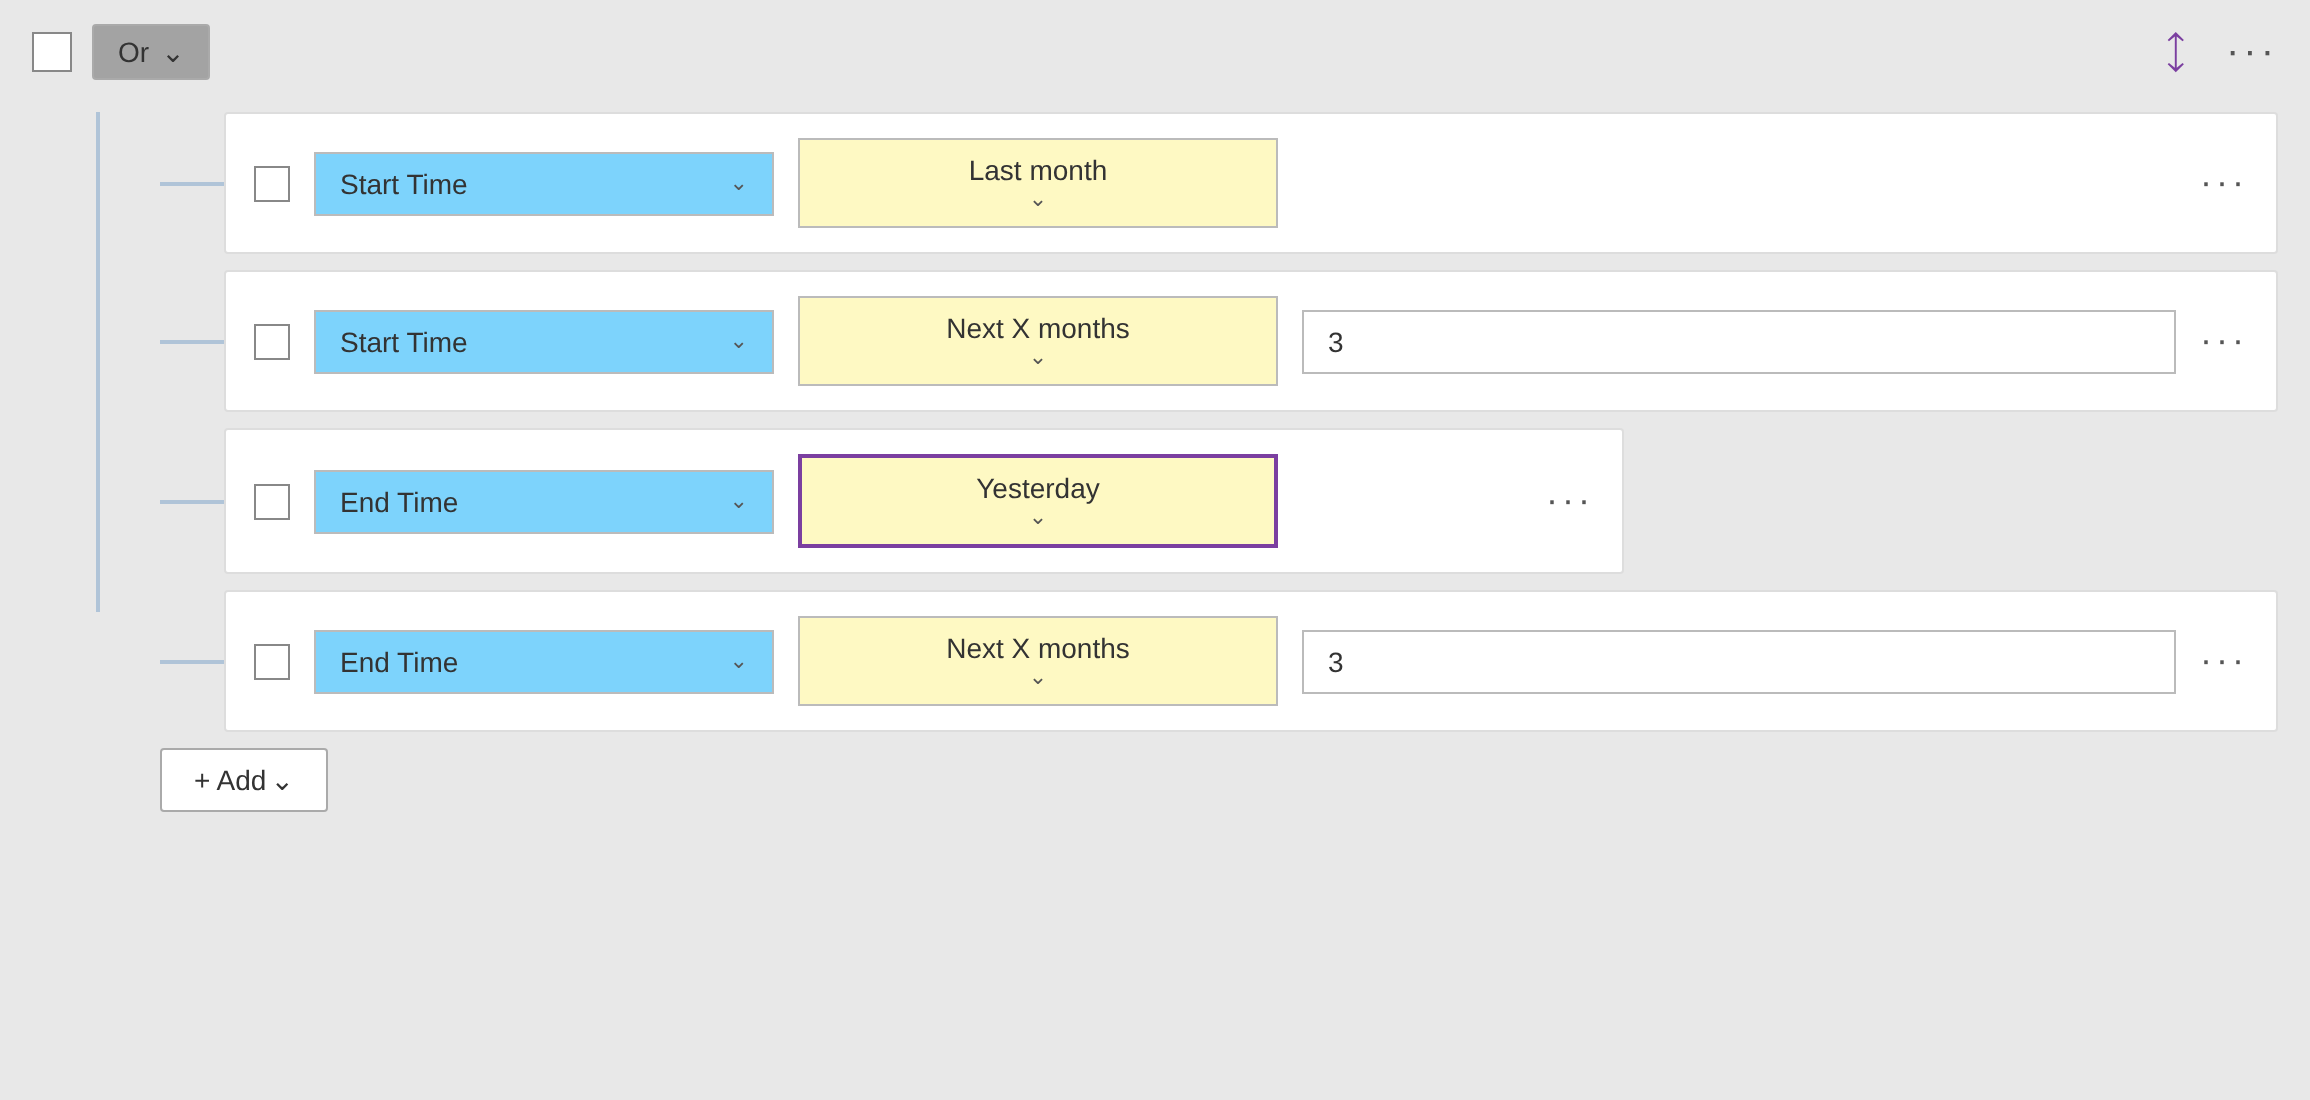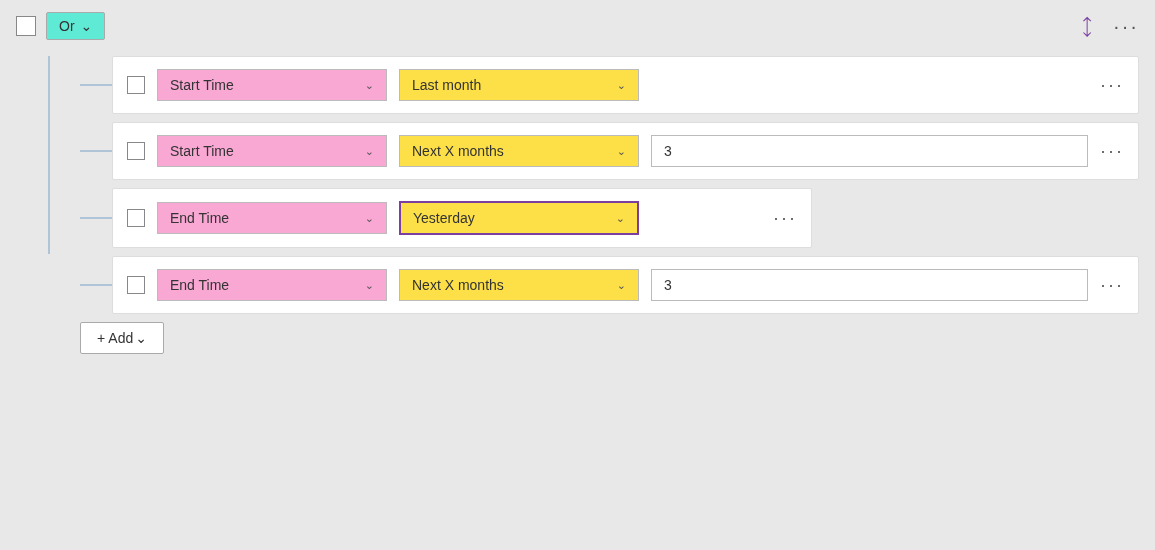--- a/index.html
+++ b/index.html
@@ -36,21 +36,21 @@
       height: 20px;
       border: 1.5px solid #888;
       background: #fff;
       display: flex; align-items: center; justify-content: center;
     }
     .or-button {
       display: flex;
       align-items: center;
       gap: 6px;
       border: 1.5px solid #aaa;
-      background: #5eead4;
+      background: #a3a3a3;
       padding: 5px 12px;
       cursor: pointer;
       font-size: 14px;
       color: #333;
       border-radius: 2px;
     }
     .top-right {
       display: flex;
       align-items: center;
       gap: 18px;
@@ -110,38 +110,39 @@
       border: 1.5px solid #888;
       background: #fff;
       flex-shrink: 0;
       cursor: pointer;
     }
     .field-dropdown {
       display: flex;
       align-items: center;
       justify-content: space-between;
       border: 1.5px solid #bbb;
-      background: #f9a8d4;
+      background: #7dd3fc;
       padding: 7px 12px;
       width: 230px;
       cursor: pointer;
       font-size: 14px;
       color: #333;
     }
     .operator-dropdown {
       display: flex;
       align-items: center;
       justify-content: space-between;
       border: 1.5px solid #bbb;
-      background: #fde047;
+      background: #fef9c3;
       padding: 7px 12px;
       width: 240px;
       cursor: pointer;
       font-size: 14px;
       color: #333;
+      flex-direction: column;
     }
     .operator-dropdown.focused {
       border: 2px solid #7b3fa0;
     }
     .value-input {
       border: 1.5px solid #bbb;
       background: #fff;
       padding: 7px 12px;
       font-size: 14px;
       color: #333;

